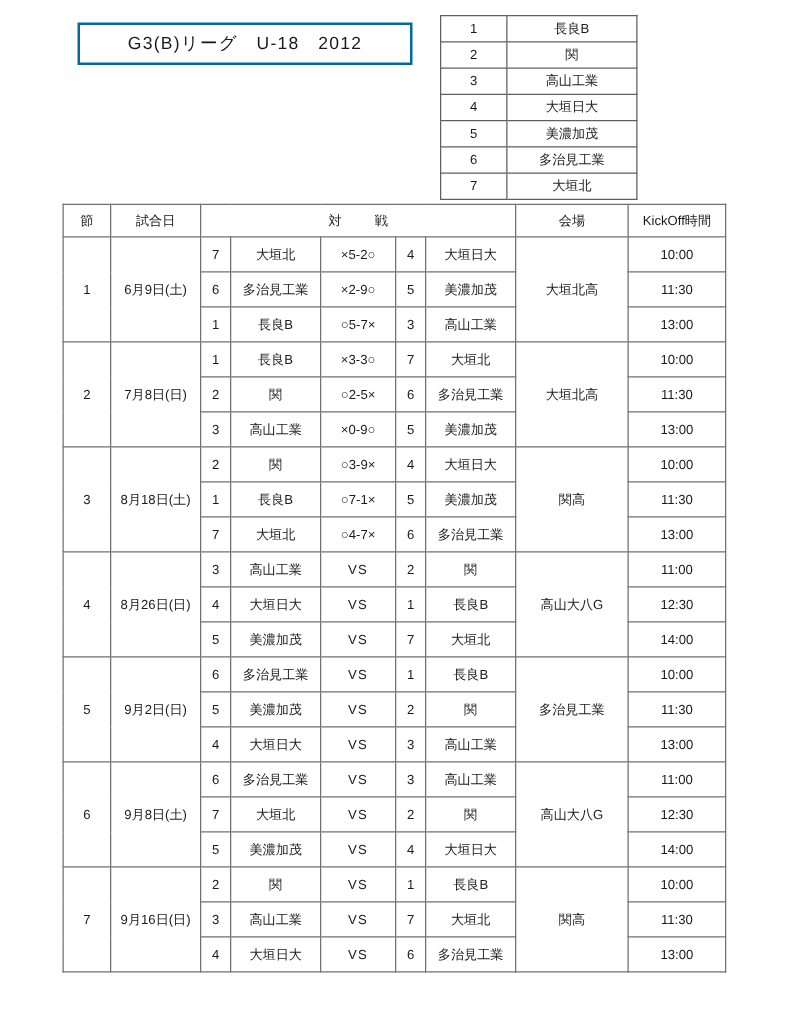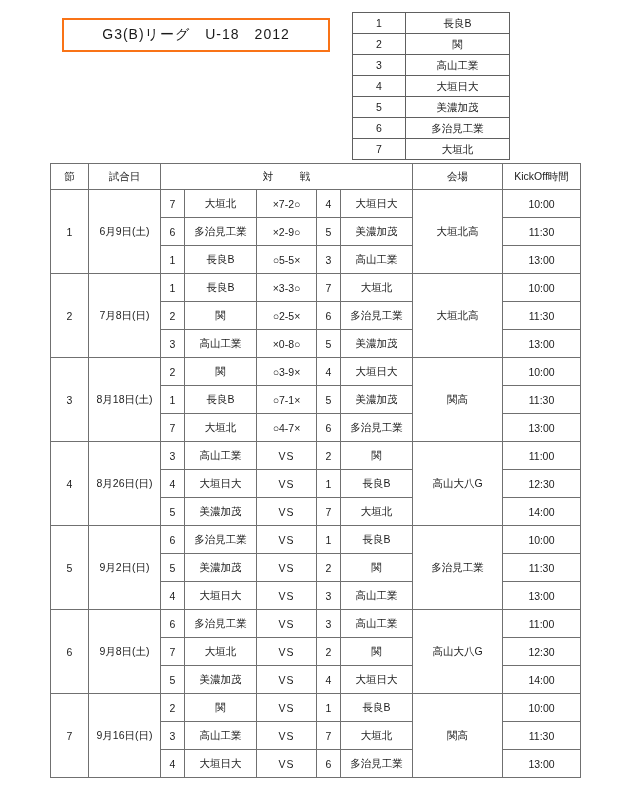--- a/index.html
+++ b/index.html
@@ -16,21 +16,21 @@
     overflow: hidden;
   }
 
   
   #title-box {
     position: absolute;
     left: 62px;
     top: 18px;
     width: 268px;
     height: 34px;
-    border: 2px solid #f97316;
+    border: 2px solid #0369a1;
     box-sizing: border-box;
     display: flex;
     align-items: center;
     justify-content: center;
     background: #ffffff;
   }
   #title-text {
     font-size: 14px;
     letter-spacing: 1px;
     white-space: nowrap;
@@ -167,38 +167,38 @@
       <td>会場</td>
       <td>KickOff時間</td>
     </tr>
   </thead>
   <tbody id="schedule-body">
       <tr class="round-first">
         <td class="cell-round" rowspan="3">1</td>
         <td class="cell-date" rowspan="3">6月9日(土)</td>
         <td>7</td>
         <td>大垣北</td>
-        <td class="cell-score">×7-2○</td>
+        <td class="cell-score">×5-2○</td>
         <td>4</td>
         <td>大垣日大</td>
         <td class="cell-venue" rowspan="3">大垣北高</td>
         <td>10:00</td>
       </tr>
       <tr>
         <td>6</td>
         <td>多治見工業</td>
         <td class="cell-score">×2-9○</td>
         <td>5</td>
         <td>美濃加茂</td>
         <td>11:30</td>
       </tr>
       <tr class=" round-last">
         <td>1</td>
         <td>長良B</td>
-        <td class="cell-score">○5-5×</td>
+        <td class="cell-score">○5-7×</td>
         <td>3</td>
         <td>高山工業</td>
         <td>13:00</td>
       </tr>
       <tr class="round-first">
         <td class="cell-round" rowspan="3">2</td>
         <td class="cell-date" rowspan="3">7月8日(日)</td>
         <td>1</td>
         <td>長良B</td>
         <td class="cell-score">×3-3○</td>
@@ -211,21 +211,21 @@
         <td>2</td>
         <td>関</td>
         <td class="cell-score">○2-5×</td>
         <td>6</td>
         <td>多治見工業</td>
         <td>11:30</td>
       </tr>
       <tr class=" round-last">
         <td>3</td>
         <td>高山工業</td>
-        <td class="cell-score">×0-8○</td>
+        <td class="cell-score">×0-9○</td>
         <td>5</td>
         <td>美濃加茂</td>
         <td>13:00</td>
       </tr>
       <tr class="round-first">
         <td class="cell-round" rowspan="3">3</td>
         <td class="cell-date" rowspan="3">8月18日(土)</td>
         <td>2</td>
         <td>関</td>
         <td class="cell-score">○3-9×</td>

